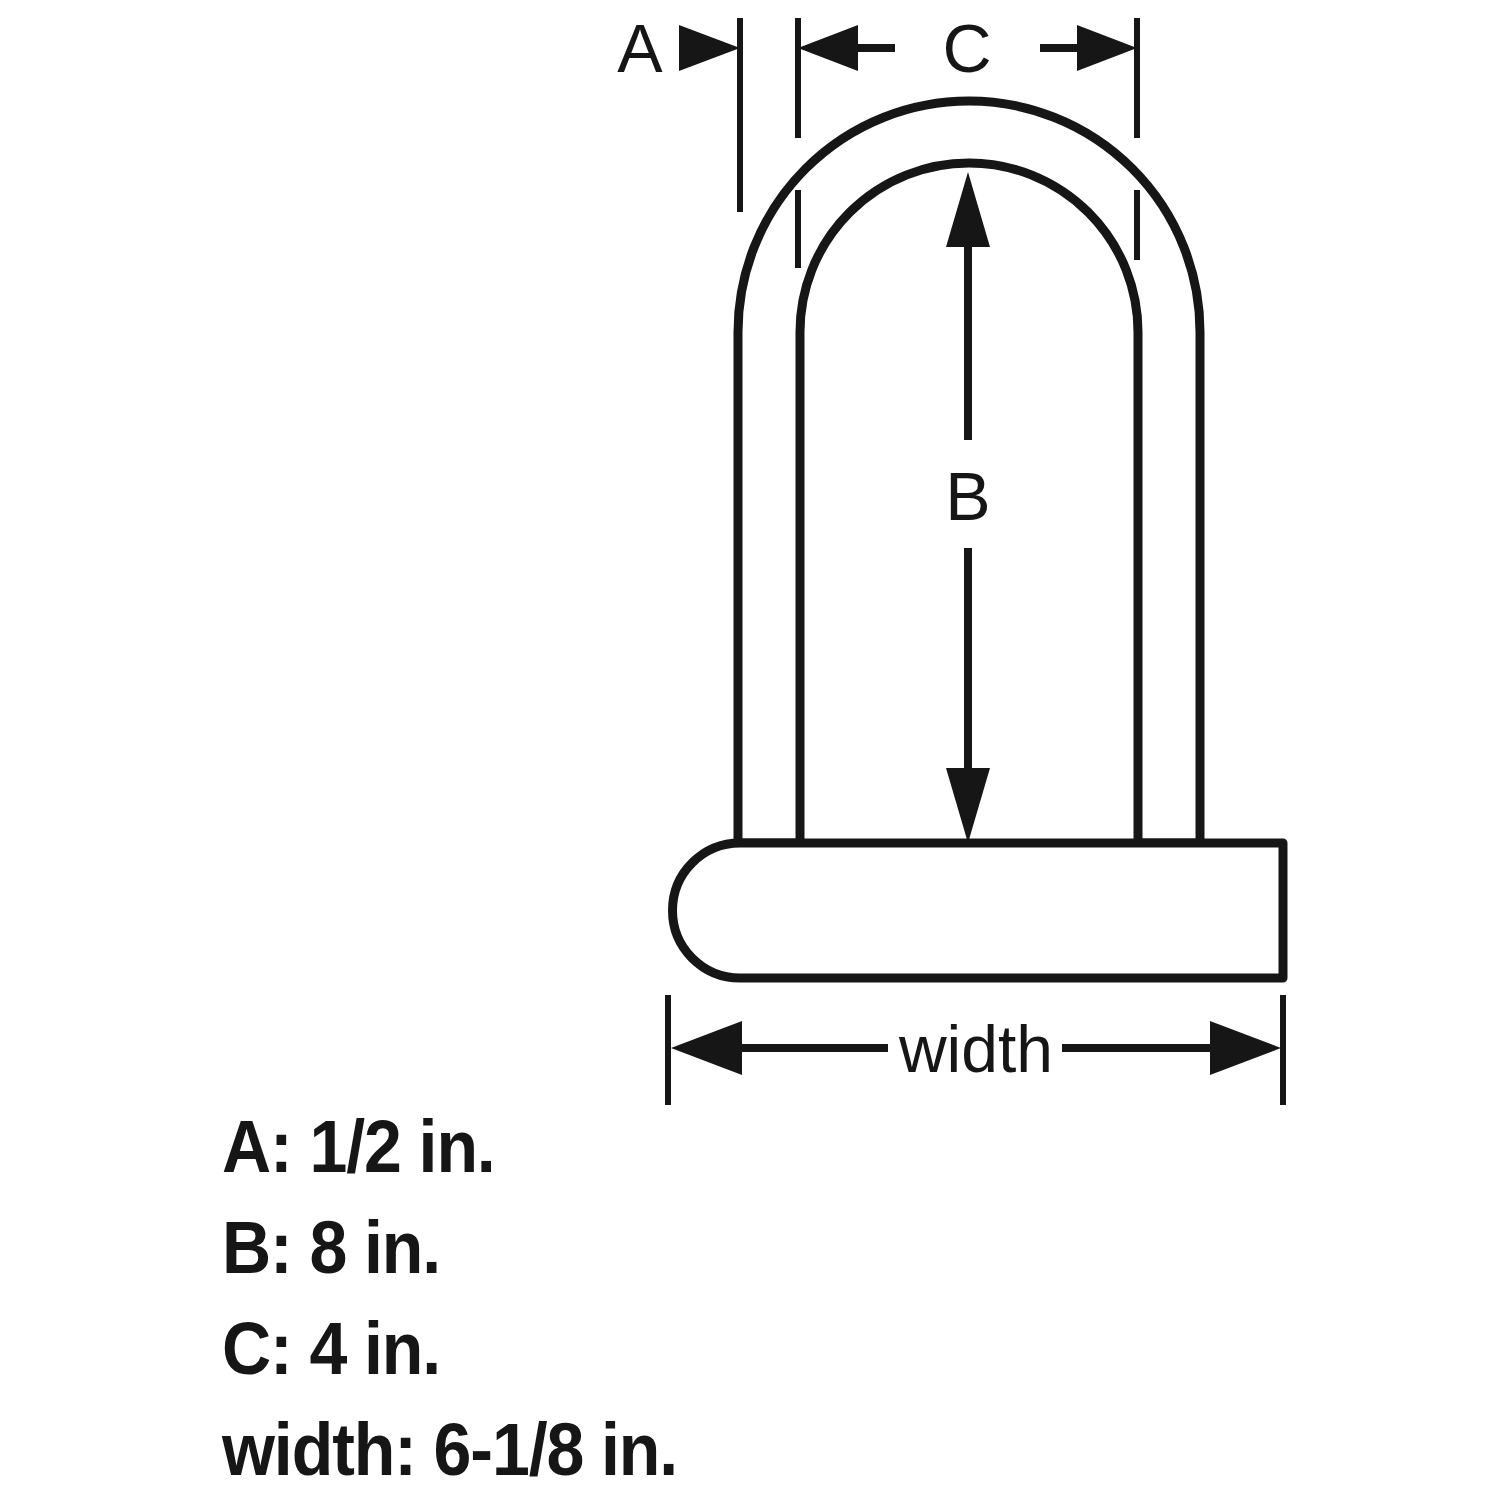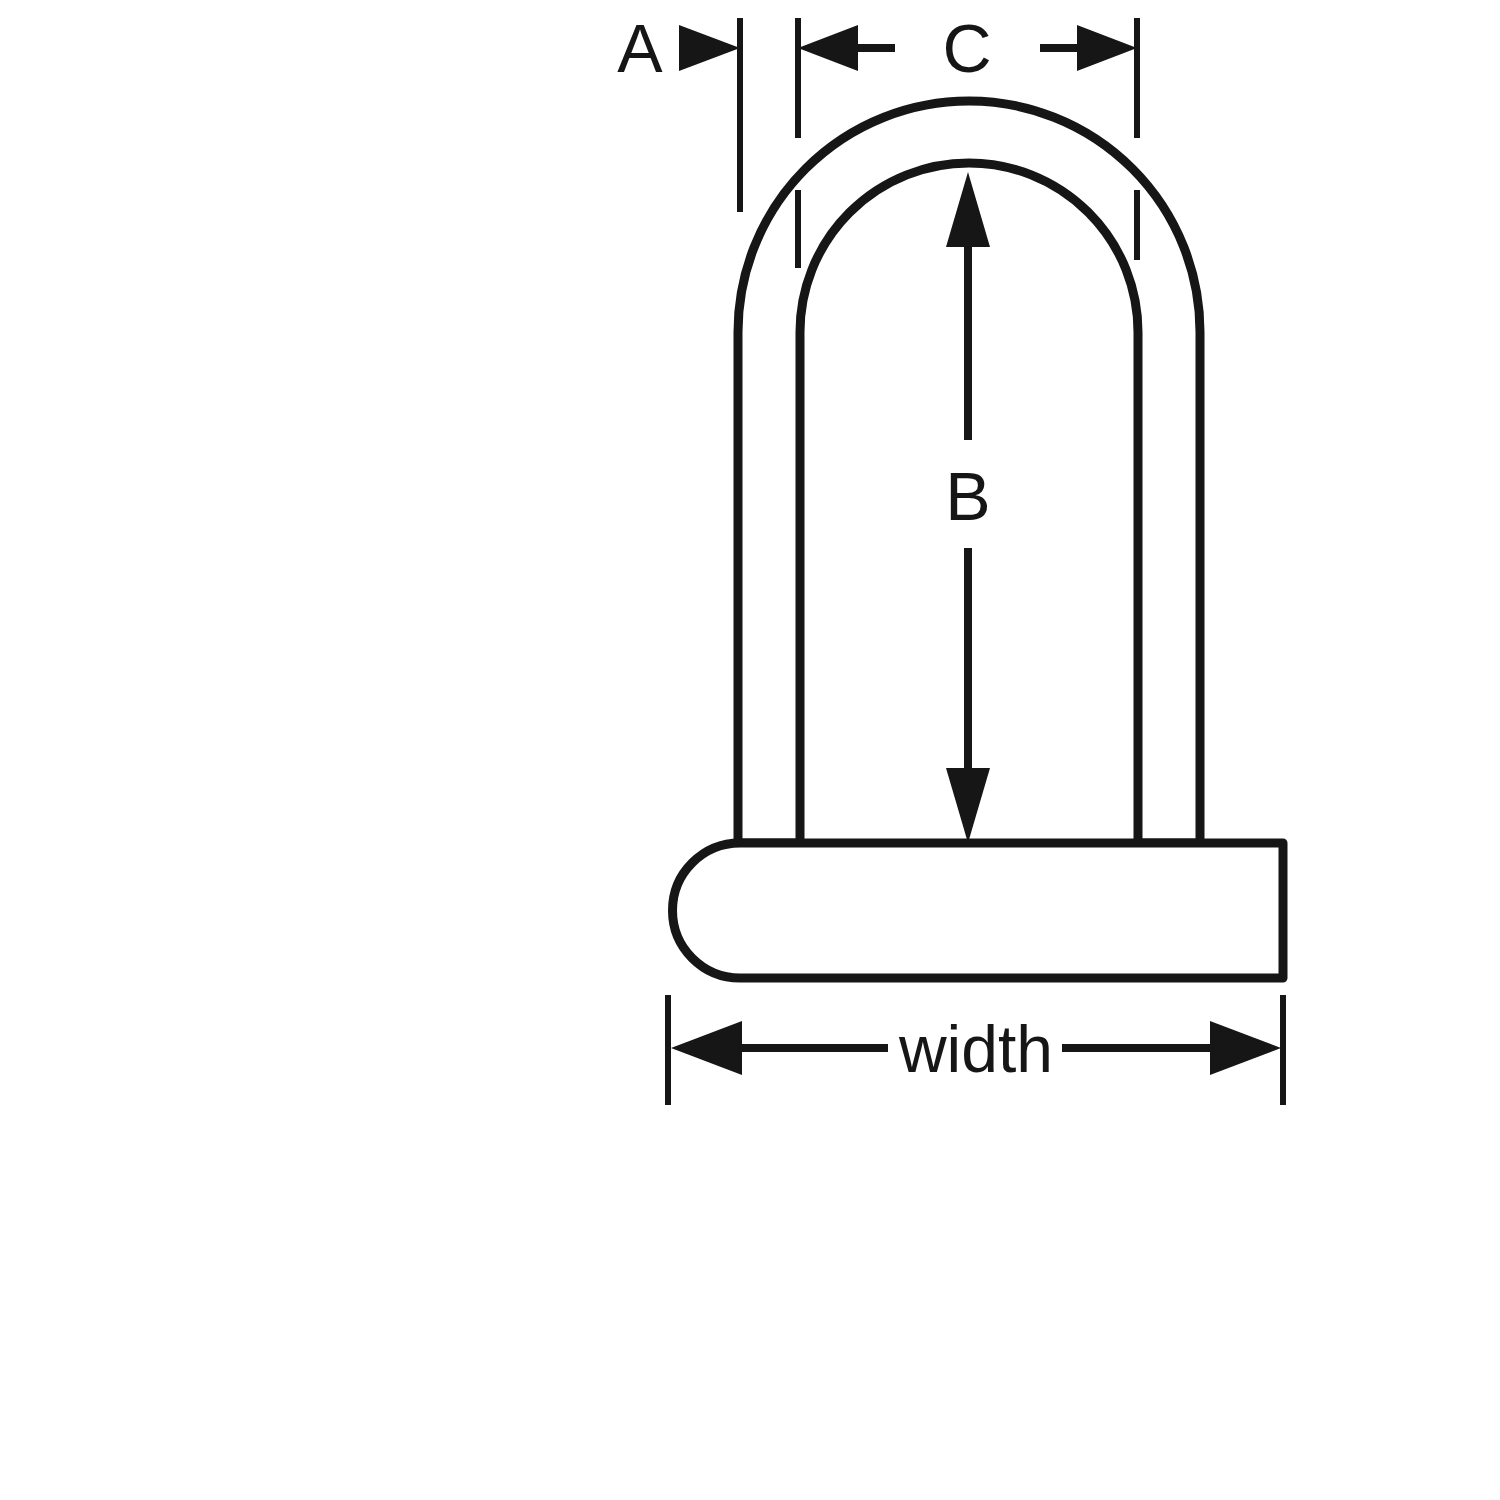--- a/index.html
+++ b/index.html
@@ -150,14 +150,20 @@
       <polygon class="arrow-fill" points="671,1048 742,1021 742,1075"></polygon>
 
       <text class="dim-word" x="976" y="1072" text-anchor="middle">width</text>
 
       <line class="dim-line" x1="1062" y1="1048" x2="1212" y2="1048"></line>
       <polygon class="arrow-fill" points="1281,1048 1210,1021 1210,1075"></polygon>
     </g>
 
   </svg>
 
+  <div class="legend">
+    <div class="legend-line">A: 1/2 in.</div>
+    <div class="legend-line">B: 8 in.</div>
+    <div class="legend-line">C: 4 in.</div>
+    <div class="legend-line">width: 6-1/8 in.</div>
+  </div>
 
 </div>
 
 </body></html>

